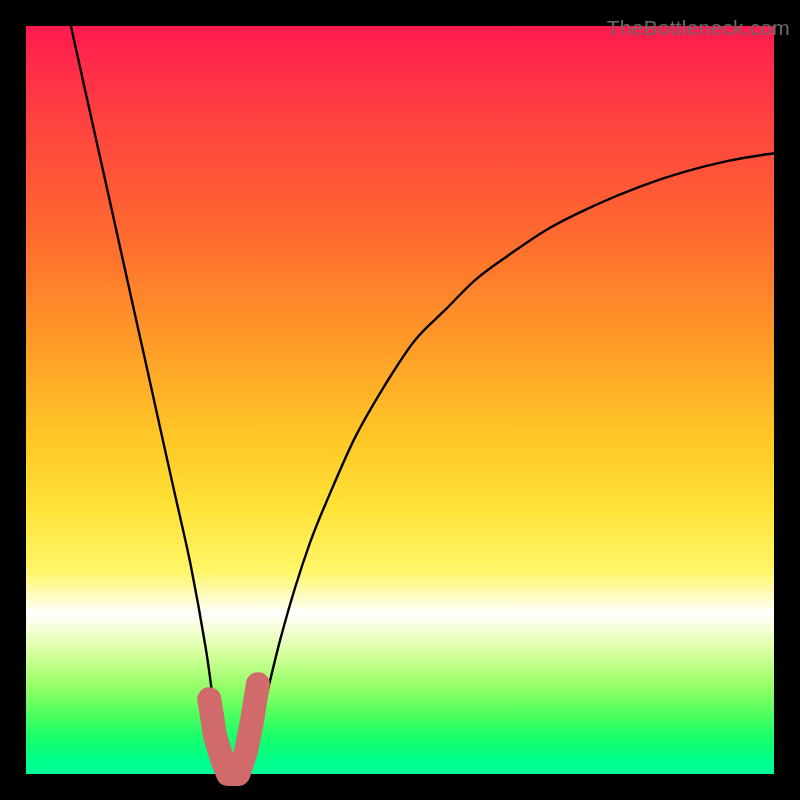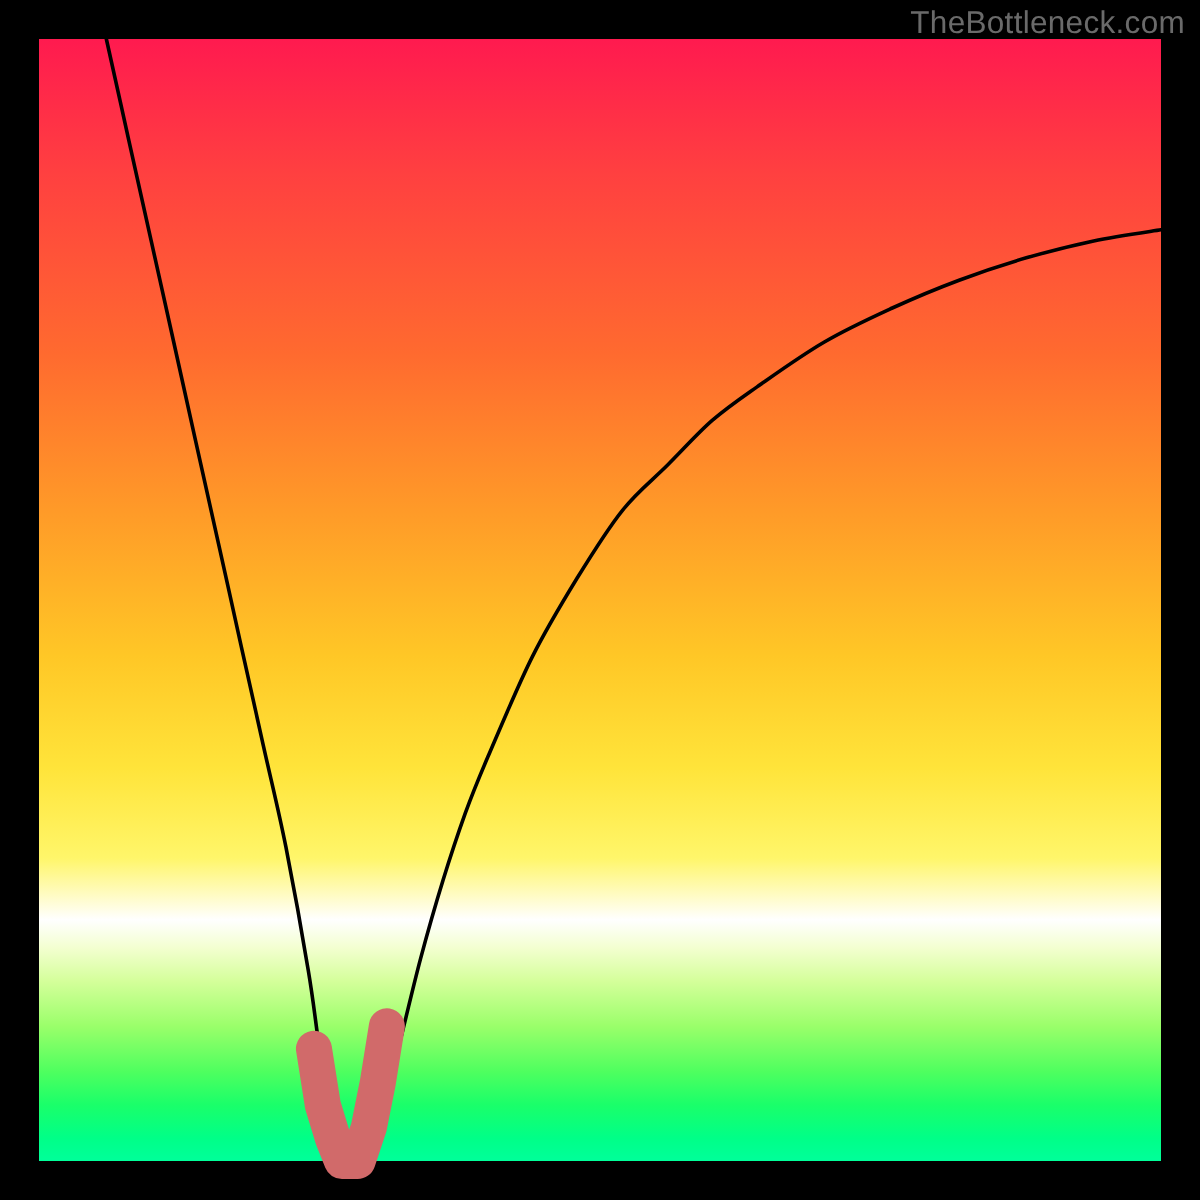--- a/index.html
+++ b/index.html
@@ -29,21 +29,21 @@
       #d4ff9a 84%,
       #9aff6a 88%,
       #4fff5f 92%,
       #1aff6a 95%,
       #00ff88 98%,
       #00ff9a 100%
     );
   }
   .watermark {
     position: absolute;
-    top: 4px;
+    top: 16px;
     right: 10px;
     font-family: Arial, Helvetica, sans-serif;
     font-size: 21px;
     color: #6a6a6a;
     letter-spacing: 0.2px;
     user-select: none;
   }
   svg.overlay {
     position: absolute;
     left: 26px;

